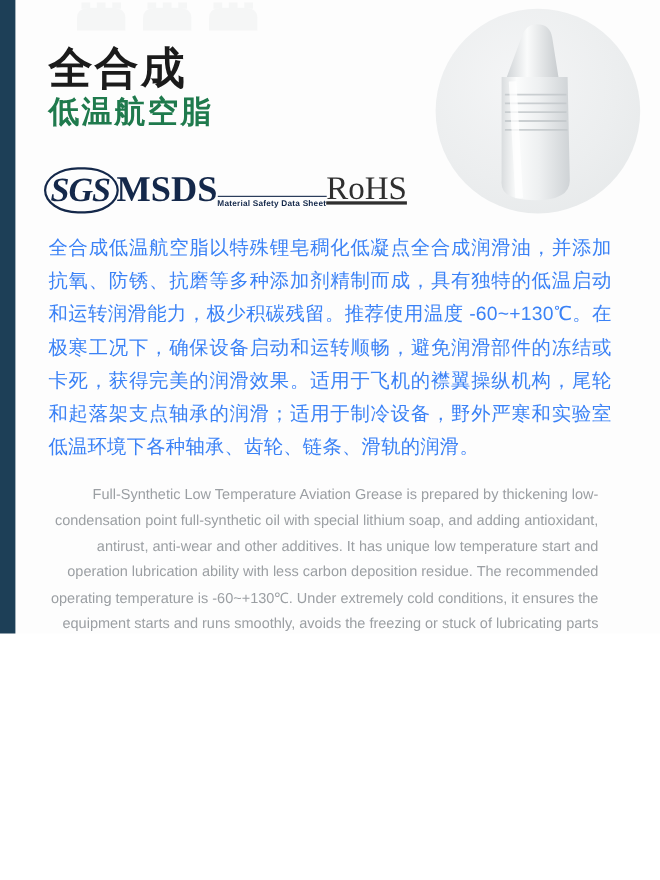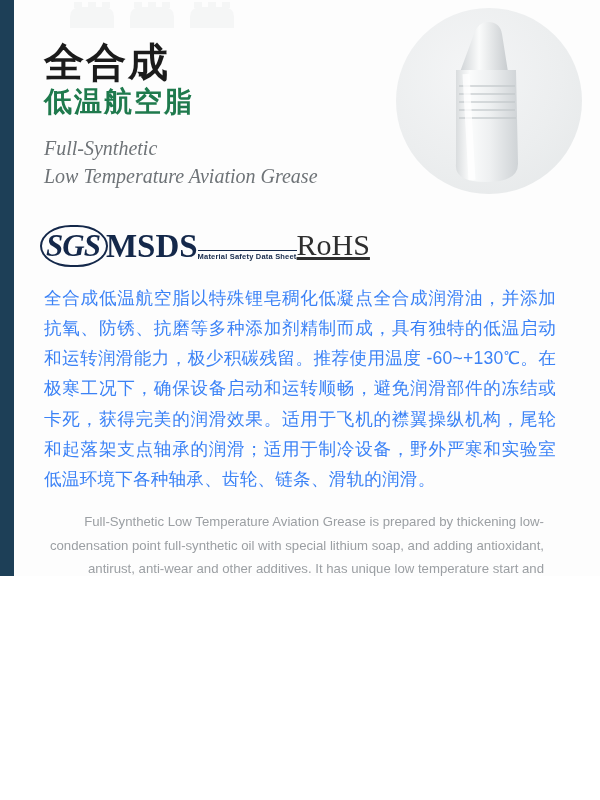--- a/index.html
+++ b/index.html
@@ -215,24 +215,20 @@
       </g>
       <path d="M36 60 L42 166" stroke="#ffffff" stroke-width="7" opacity="0.75" fill="none"></path>
     </svg>
   </div>
 
   <div class="content">
 
     <div class="title-cn-1">全合成</div>
     <div class="title-cn-2">低温航空脂</div>
 
-    <div class="title-en">
-      <div>Full-Synthetic</div>
-      <div>Low Temperature Aviation Grease</div>
-    </div>
 
     <div class="cert-row">
       <div class="sgs">
         <span class="oval"></span>
         <span>SGS</span>
       </div>
       <div class="msds-wrap">
         <div class="msds">MSDS</div>
         <div class="msds-sub">Material Safety Data Sheet</div>
       </div>

